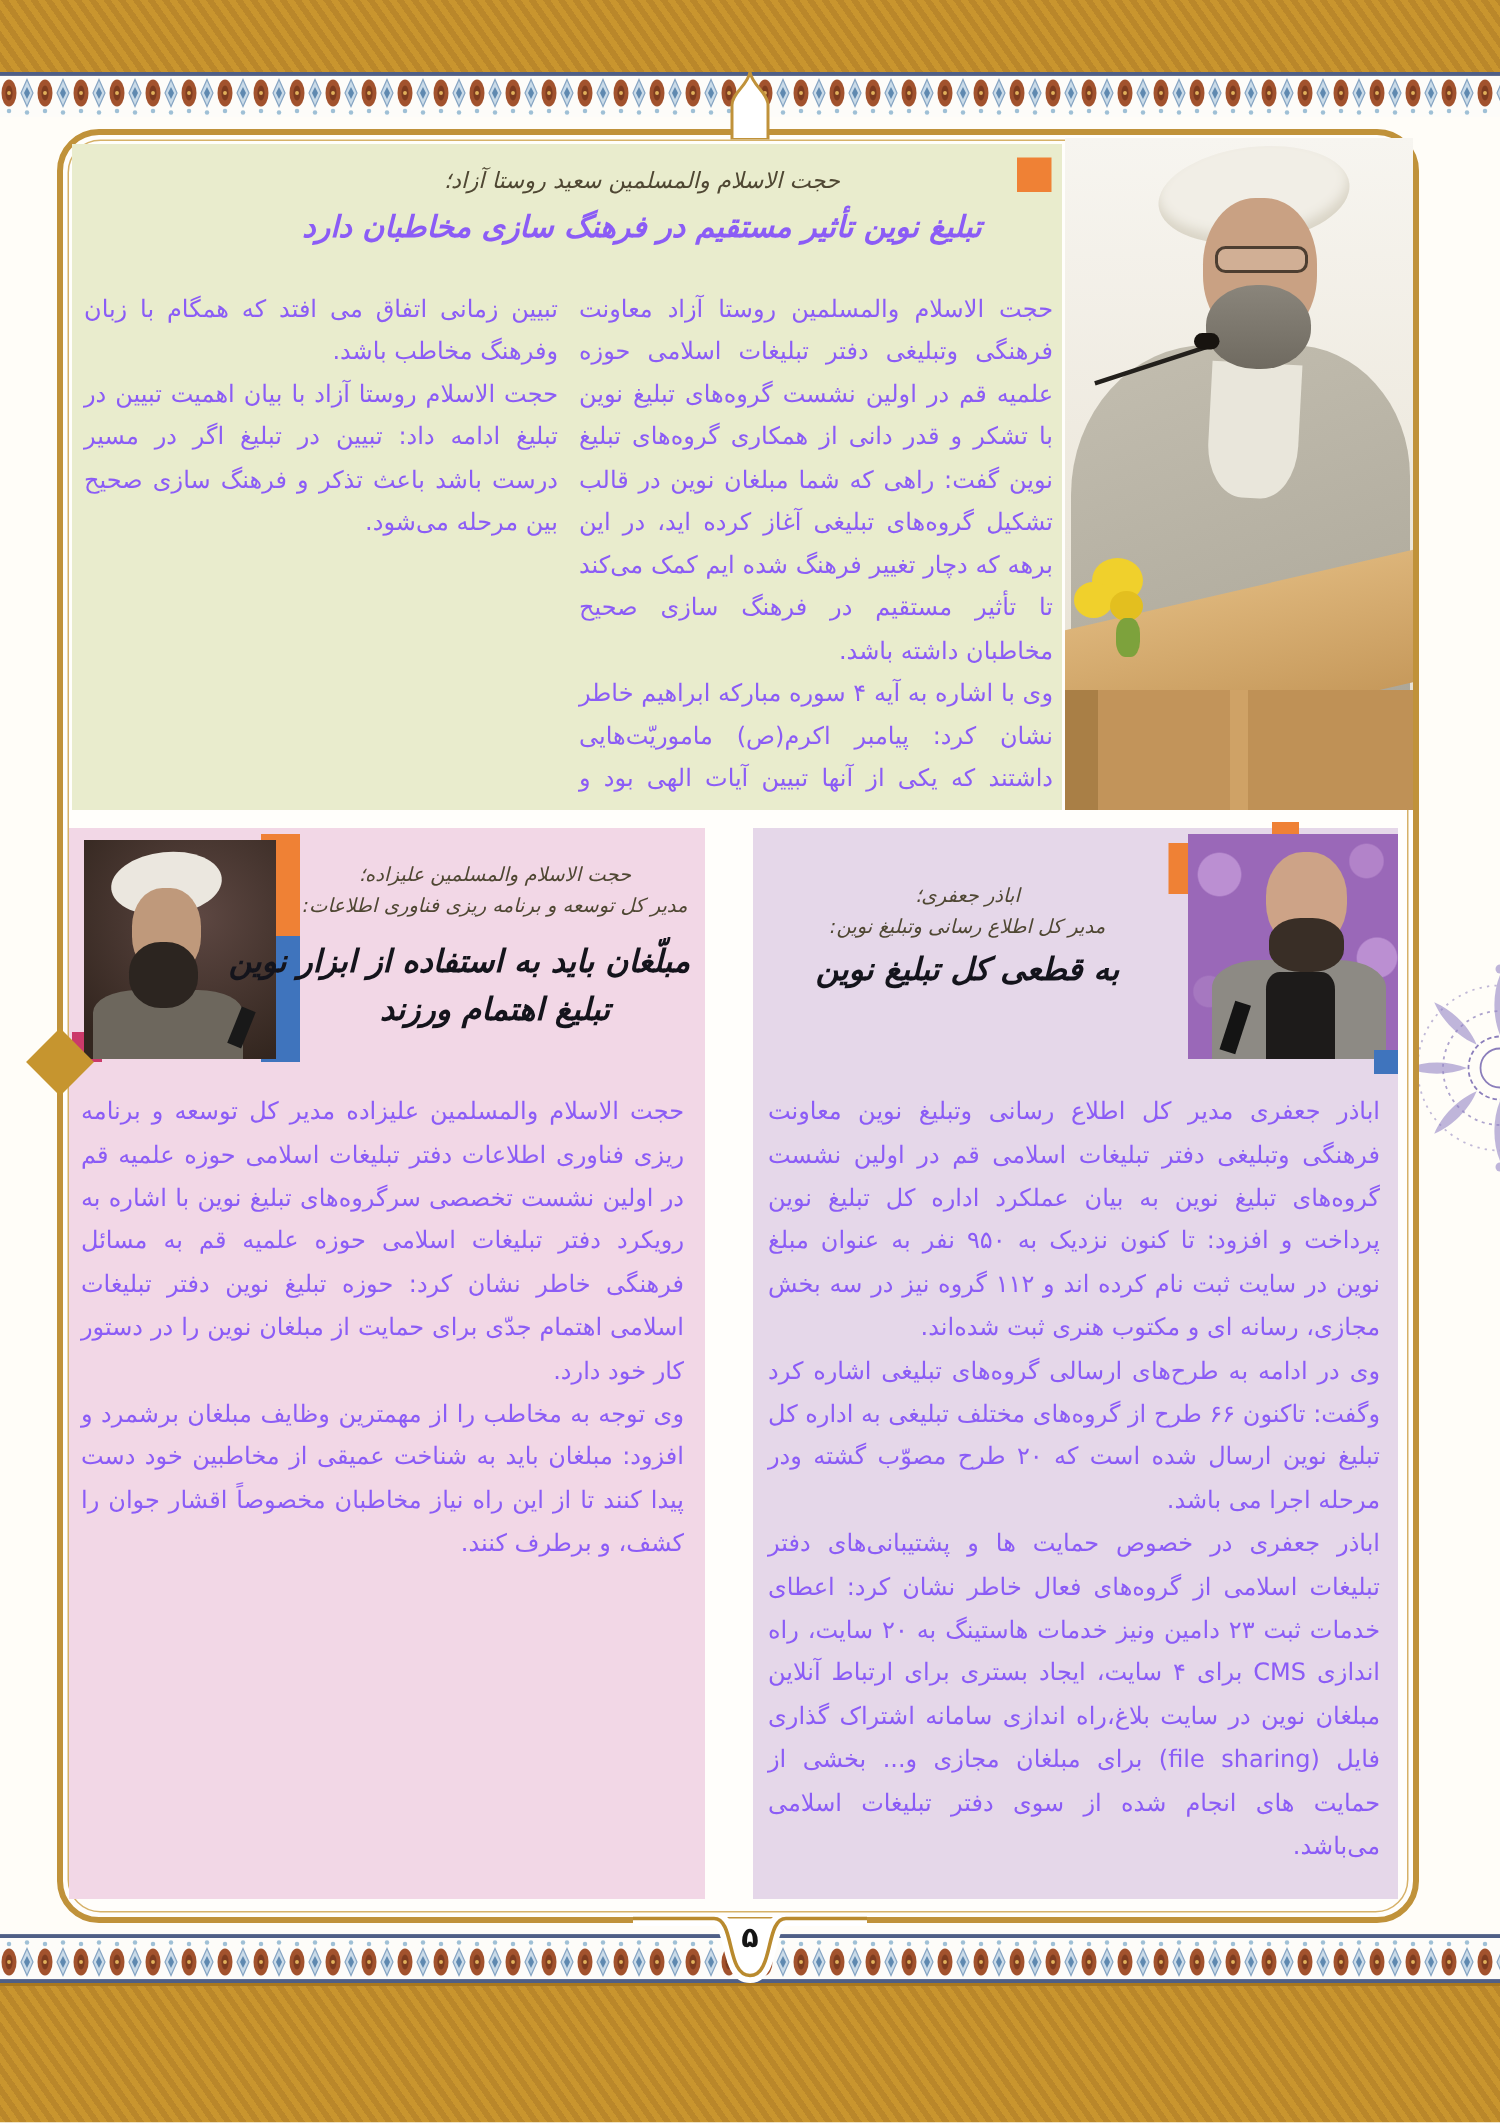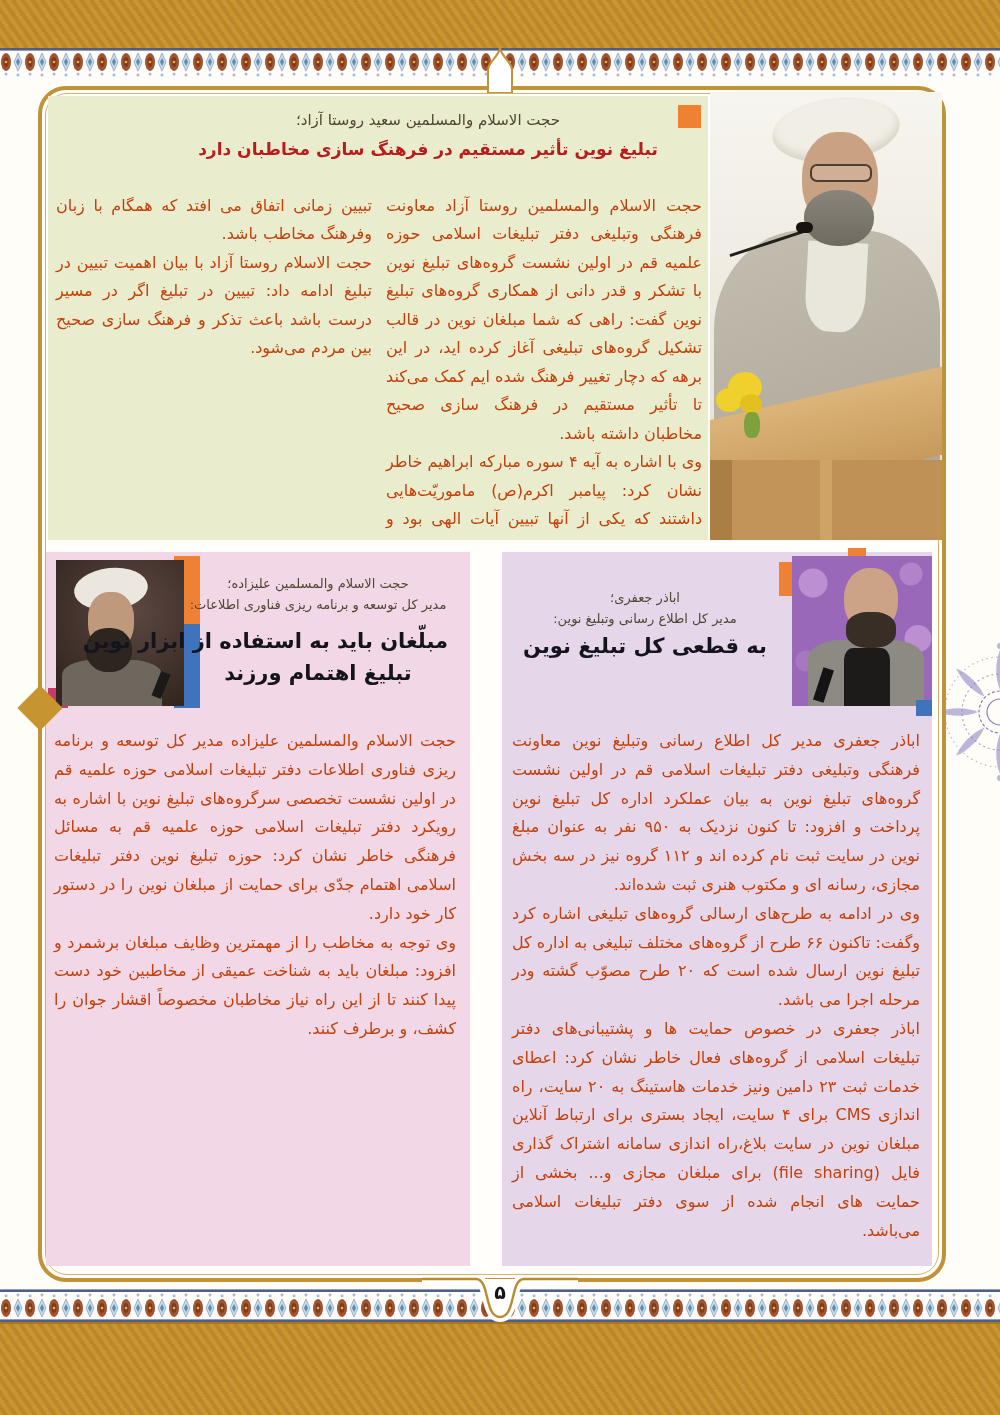--- a/index.html
+++ b/index.html
@@ -39,32 +39,32 @@
     background:#c6952f; transform:rotate(45deg); z-index:6;
   }
   .orn-right{ position:absolute; left:933px; top:628px; width:67px; height:168px; z-index:1;}
   
   .block{ position:absolute; z-index:3; }
   .block.yellow{ left:48px; top:96px; width:660px; height:444px; background:#e9eccd;}
   .block.pink  { left:46px; top:552px; width:424px; height:714px; background:#f2d7e6;}
   .block.purple{ left:502px; top:552px; width:430px; height:714px; background:#e5d7e9;}
   .accent{ position:absolute; z-index:4;}
   
-  .head{ position:absolute; z-index:5; text-align:center;}
+  .head{ position:absolute; z-index:5; text-align:center;font-style:italic;}
   .kicker{ font-size:15px; color:#4f4733; line-height:1.6;}
   .kicker.small{ font-size:13px; white-space:nowrap;}
   .title-main{
-    margin-top:7px; font-size:17px; font-weight:bold; color:#b91c1c;
+    margin-top:7px; font-size:20px; font-weight:bold; color:#8b5cf6;
     white-space:nowrap; letter-spacing:-0.5px;
   }
   .title-dark{ margin-top:9px; font-size:21px; font-weight:bold; color:#14141c;
     line-height:1.55; white-space:nowrap;}
   .body-text{
     position:absolute; z-index:5; direction:rtl; text-align:justify;
-    text-align-last:right; color:#c2410c; font-size:16px; line-height:1.8;
+    text-align-last:right; color:#8b5cf6; font-size:16px; line-height:1.8;
   }
   .body-text p{ margin:0; padding:0;}
   .cols2{ column-count:2; column-gap:14px; column-fill:auto; height:348px;}
   
   .photo{ position:absolute; overflow:hidden; z-index:4;}
   .photo *{ position:absolute;}
   .photo-main{ left:710px; top:92px; width:232px; height:448px;
     background:linear-gradient(180deg,#f7f5f0 0%,#ece7db 60%,#e4ddcf 100%);}
   .pm-turban{ left:62px; top:6px; width:128px; height:64px; background:#f1eee6;
     border-radius:50%; transform:rotate(-7deg); box-shadow:inset 0 -6px 8px #d9d4c6;}
@@ -192,21 +192,21 @@
   <div class="accent" style="left:678px; top:105px; width:23px; height:23px; background:#ef8135;"></div>
 
   <div class="head" style="left:150px; top:108px; width:556px;">
     <div class="kicker">حجت الاسلام والمسلمین سعید روستا آزاد؛</div>
     <div class="title-main">تبلیغ نوین تأثیر مستقیم در فرهنگ سازی مخاطبان دارد</div>
   </div>
 
   <div class="body-text cols2" style="left:56px; top:192px; width:646px; line-height:1.78;">
     <p>حجت الاسلام والمسلمین روستا آزاد معاونت فرهنگی وتبلیغی دفتر تبلیغات اسلامی حوزه علمیه قم در اولین نشست گروه‌های تبلیغ نوین با تشکر و قدر دانی از همکاری گروه‌های تبلیغ نوین گفت: راهی که شما مبلغان نوین در قالب تشکیل گروه‌های تبلیغی آغاز کرده اید، در این برهه که دچار تغییر فرهنگ شده ایم کمک می‌کند تا تأثیر مستقیم در فرهنگ سازی صحیح مخاطبان داشته باشد.</p>
     <p>وی با اشاره به آیه ۴ سوره مبارکه ابراهیم خاطر نشان کرد: پیامبر اکرم(ص) ماموریّت‌هایی داشتند که یکی از آنها تبیین آیات الهی بود و تبیین زمانی اتفاق می افتد که همگام با زبان وفرهنگ مخاطب باشد.</p>
-    <p>حجت الاسلام روستا آزاد با بیان اهمیت تبیین در تبلیغ ادامه داد: تبیین در تبلیغ اگر در مسیر درست باشد باعث تذکر و فرهنگ سازی صحیح بین مردم می‌شود.</p>
+    <p>حجت الاسلام روستا آزاد با بیان اهمیت تبیین در تبلیغ ادامه داد: تبیین در تبلیغ اگر در مسیر درست باشد باعث تذکر و فرهنگ سازی صحیح بین مرحله می‌شود.</p>
   </div>
 
   <div class="photo photo-main">
     <div class="pm-robe"></div>
     <div class="pm-shirt"></div>
     <div class="pm-turban"></div>
     <div class="pm-face"></div>
     <div class="pm-glass"></div>
     <div class="pm-beard"></div>
     <div class="pm-mic-arm"></div>
@@ -227,21 +227,21 @@
   <div class="accent" style="left:48px; top:688px; width:20px; height:20px; background:#cb3a6a; z-index:3;"></div>
 
   <div class="photo photo-left">
     <div class="pl-body"></div>
     <div class="pl-turban"></div>
     <div class="pl-face"></div>
     <div class="pl-beard"></div>
     <div class="pl-mic"></div>
   </div>
 
-  <div class="head" style="left:188px; top:574px; width:260px;">
+  <div class="head" style="left:200px; top:574px; width:260px;">
     <div class="kicker small">حجت الاسلام والمسلمین علیزاده؛</div>
     <div class="kicker small">مدیر کل توسعه و برنامه ریزی فناوری اطلاعات:</div>
     <div class="title-dark">مبلّغان باید به استفاده از ابزار نوین</div>
     <div class="title-dark" style="margin-top:0;">تبلیغ اهتمام ورزند</div>
   </div>
 
   <div class="body-text" style="left:54px; top:727px; width:402px;">
     <p>حجت الاسلام والمسلمین علیزاده مدیر کل توسعه و برنامه ریزی فناوری اطلاعات دفتر تبلیغات اسلامی حوزه علمیه قم در اولین نشست تخصصی سرگروه‌های تبلیغ نوین با اشاره به رویکرد دفتر تبلیغات اسلامی حوزه علمیه قم به مسائل فرهنگی خاطر نشان کرد: حوزه تبلیغ نوین دفتر تبلیغات اسلامی اهتمام جدّی برای حمایت از مبلغان نوین را در دستور کار خود دارد.</p>
     <p>وی توجه به مخاطب را از مهمترین وظایف مبلغان برشمرد و افزود: مبلغان باید به شناخت عمیقی از مخاطبین خود دست پیدا کنند تا از این راه نیاز مخاطبان مخصوصاً اقشار جوان را کشف، و برطرف کنند.</p>
   </div>

